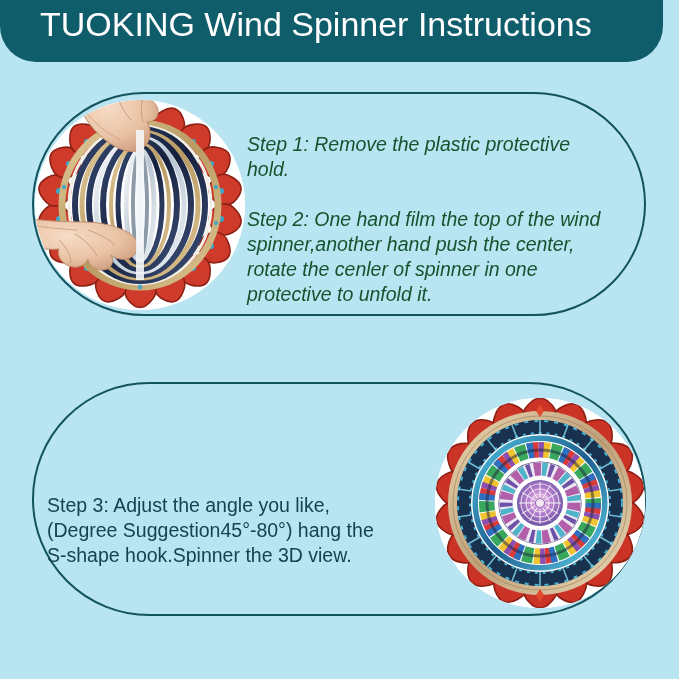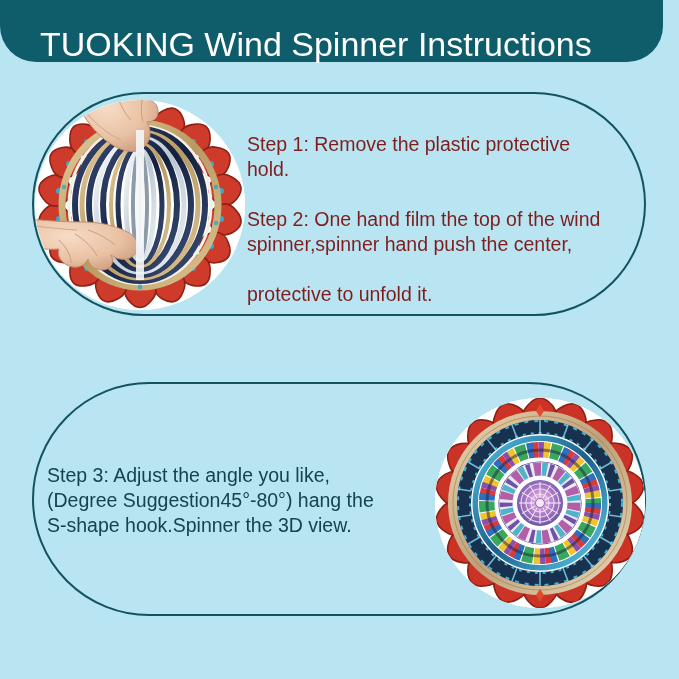--- a/index.html
+++ b/index.html
@@ -21,21 +21,20 @@
     border-radius:0 0 36px 36px;
   }
   .header-title{
     position:absolute;
     left:40px;top:16px;
     color:#ffffff;
     font-size:34px;
     line-height:44px;
     letter-spacing:0px;
     white-space:nowrap;
-    margin-top:20px;
   }
 
   
   .panel{
     position:absolute;
     border:2px solid #12535f;
     border-radius:120px;
     box-sizing:border-box;
     background:transparent;
   }
@@ -232,37 +231,37 @@
         <path d="M53,130 C62,133 72,138 80,145" fill="none" stroke="#cd9d7f" stroke-width="1"></path>
         <path d="M40,134 C50,140 58,148 62,156" fill="none" stroke="#cd9d7f" stroke-width="1"></path>
         <path d="M24,140 C32,148 36,156 36,163" fill="none" stroke="#cd9d7f" stroke-width="1"></path>
         <path d="M-10,125 C8,127 26,129 42,130" fill="none" stroke="#d4a586" stroke-width="1"></path>
       </g>
 
       <rect x="101" y="30" width="8" height="150" fill="#f4f6f8" opacity="0.9"></rect>
     </svg>
   </div>
 
-  <div class="steps" id="steps-1" style="color: #7f1d1d;">
+  <div class="steps" id="steps-1" style="color: #14532d; font-style: italic;">
     <p class="step-para">
       <span>Step 1: Remove the plastic protective</span><br>
       <span>hold.</span>
     </p>
     <div class="step-gap"></div>
     <p class="step-para">
       <span>Step 2: One hand film the top of the wind</span><br>
-      <span>spinner,spinner hand push the center,</span><br>
-      <br>
+      <span>spinner,another hand push the center,</span><br>
+      <span>rotate the cenler of spinner in one</span><br>
       <span>protective to unfold it.</span>
     </p>
   </div>
 
   <div class="panel" id="panel-2" style="border-color: rgb(18, 83, 95);"></div>
 
-  <div class="steps" id="steps-3" style="color: rgb(20, 68, 79);">
+  <div class="steps" id="steps-3" style="color: rgb(20, 68, 79); margin-top: 30px;">
     <p class="step-para">
       <span>Step 3: Adjust the angle you like,</span><br>
       <span>(Degree Suggestion45°-80°) hang the</span><br>
       <span>S-shape hook.Spinner the 3D view.</span>
     </p>
   </div>
 
   <div class="photo" id="photo-2">
     <svg viewBox="0 0 210 210" xmlns="http://www.w3.org/2000/svg">
       <defs>

